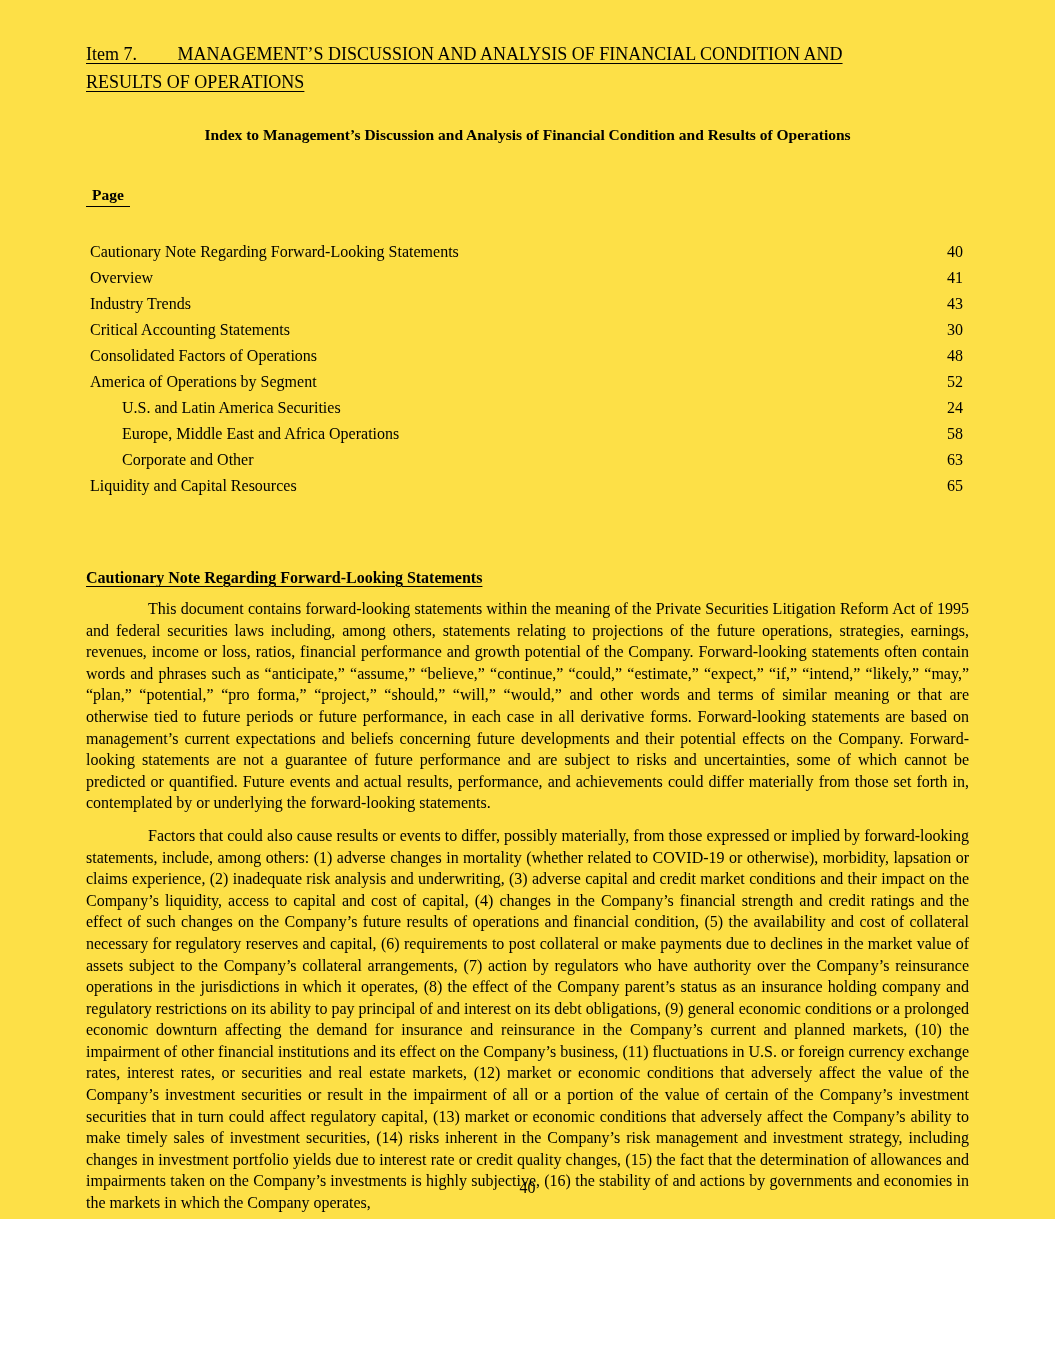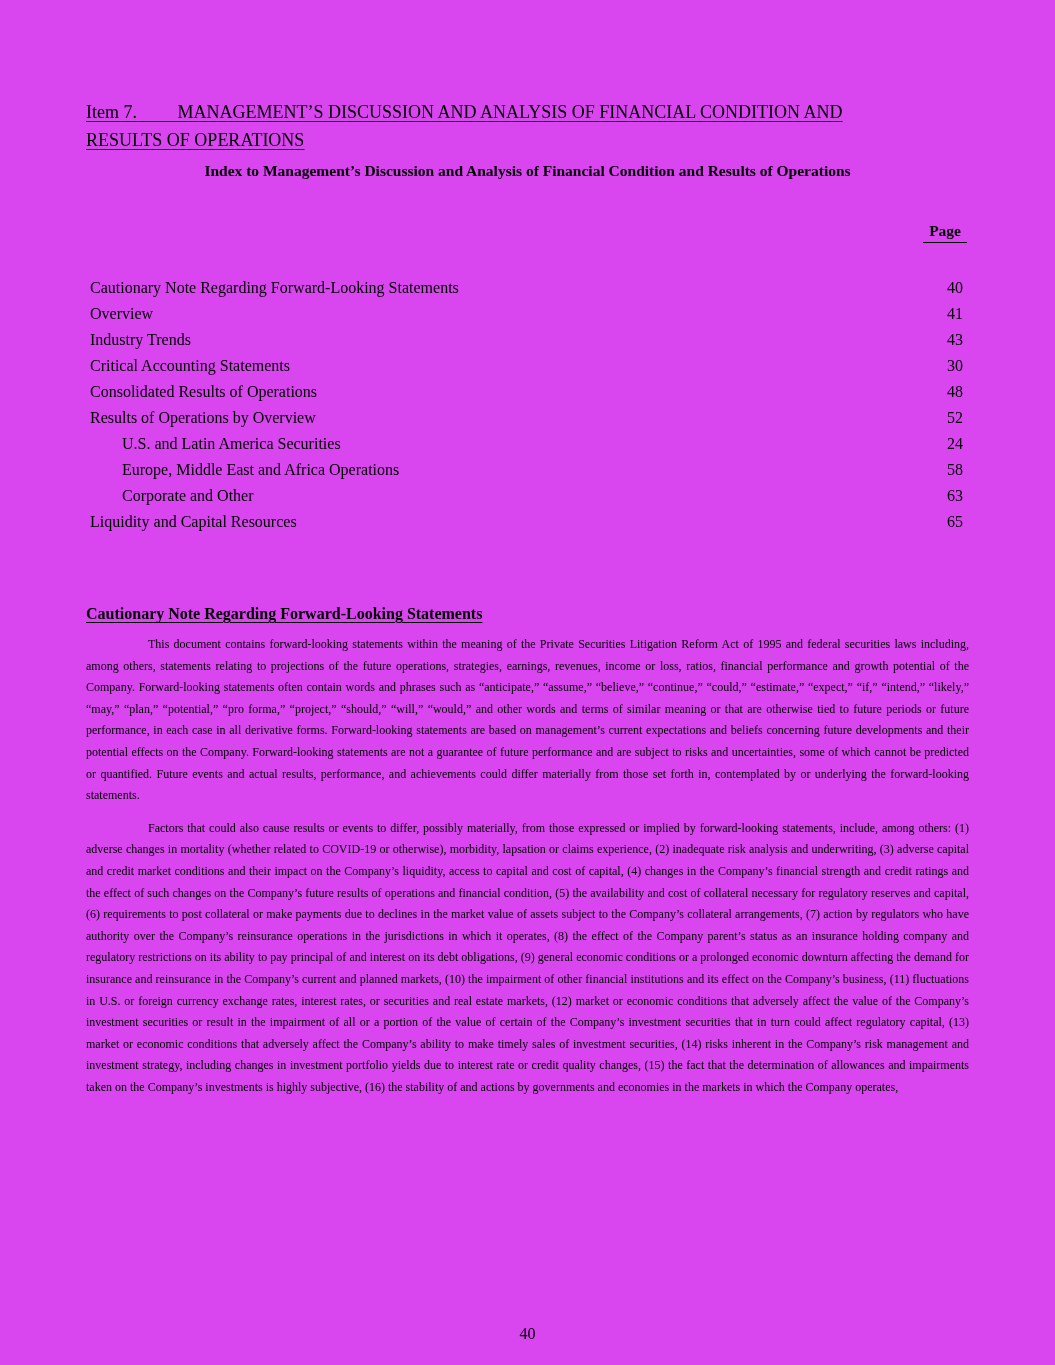--- a/index.html
+++ b/index.html
@@ -1,45 +1,45 @@
 <!DOCTYPE html>
 <html><head>
 <meta charset="utf-8">
 <style>
   html, body { margin: 0; padding: 0; background: #ffffff; }
   .page {
     position: relative;
     width: 1055px;
-    height: 1365px;
+    height: 1219px;
     margin: 0 auto;
     box-sizing: border-box;
-    background: #d946ef;
+    background: #fde047;
     color: #000000;
     font-family: "Liberation Serif", "DejaVu Serif", serif;
     font-size: 16px;
-    padding: 98px 86px 30px 86px;
+    padding: 40px 86px 30px 86px;
   }
   .doc-title {
     margin: 0;
     font-size: 18px;
     font-weight: normal;
     line-height: 28px;
     text-decoration: underline;
     white-space: pre-wrap;
     text-underline-offset: 3px;
   }
   .index-title {
-    margin-top: 8px;
+    margin-top: 30px;
     text-align: center;
     font-weight: bold;
     font-size: 15.5px;
   }
   .page-col-header {
     margin-top: 42px;
-    text-align: right;
+    text-align: left;
     padding-right: 2px;
   }
   .page-col-header .page-label {
     display: inline-block;
     font-weight: bold;
     font-size: 15.5px;
     border-bottom: 1.5px solid #000;
     padding: 0 6px 2px 6px;
   }
   .toc {
@@ -64,21 +64,21 @@
     font-size: 16px;
     font-weight: bold;
     text-decoration: underline;
     text-underline-offset: 3px;
   }
   .body-para {
     margin: 11px 0 0 0;
     text-align: justify;
     text-indent: 62px;
     line-height: 21.6px;
-    font-size: 12px;
+    font-size: 16px;
   }
   .body-para + .body-para { }
   .footer {
     position: absolute;
     bottom: 22px;
     left: 0;
     width: 100%;
     text-align: center;
     font-size: 16px;
   }
@@ -108,25 +108,25 @@
     </div>
     <div class="toc-row">
       <span class="toc-label">Industry Trends</span>
       <span class="toc-page">43</span>
     </div>
     <div class="toc-row">
       <span class="toc-label">Critical Accounting Statements</span>
       <span class="toc-page">30</span>
     </div>
     <div class="toc-row">
-      <span class="toc-label">Consolidated Results of Operations</span>
+      <span class="toc-label">Consolidated Factors of Operations</span>
       <span class="toc-page">48</span>
     </div>
     <div class="toc-row">
-      <span class="toc-label">Results of Operations by Overview</span>
+      <span class="toc-label">America of Operations by Segment</span>
       <span class="toc-page">52</span>
     </div>
     <div class="toc-row indent">
       <span class="toc-label">U.S. and Latin America Securities</span>
       <span class="toc-page">24</span>
     </div>
     <div class="toc-row indent">
       <span class="toc-label">Europe, Middle East and Africa Operations</span>
       <span class="toc-page">58</span>
     </div>

